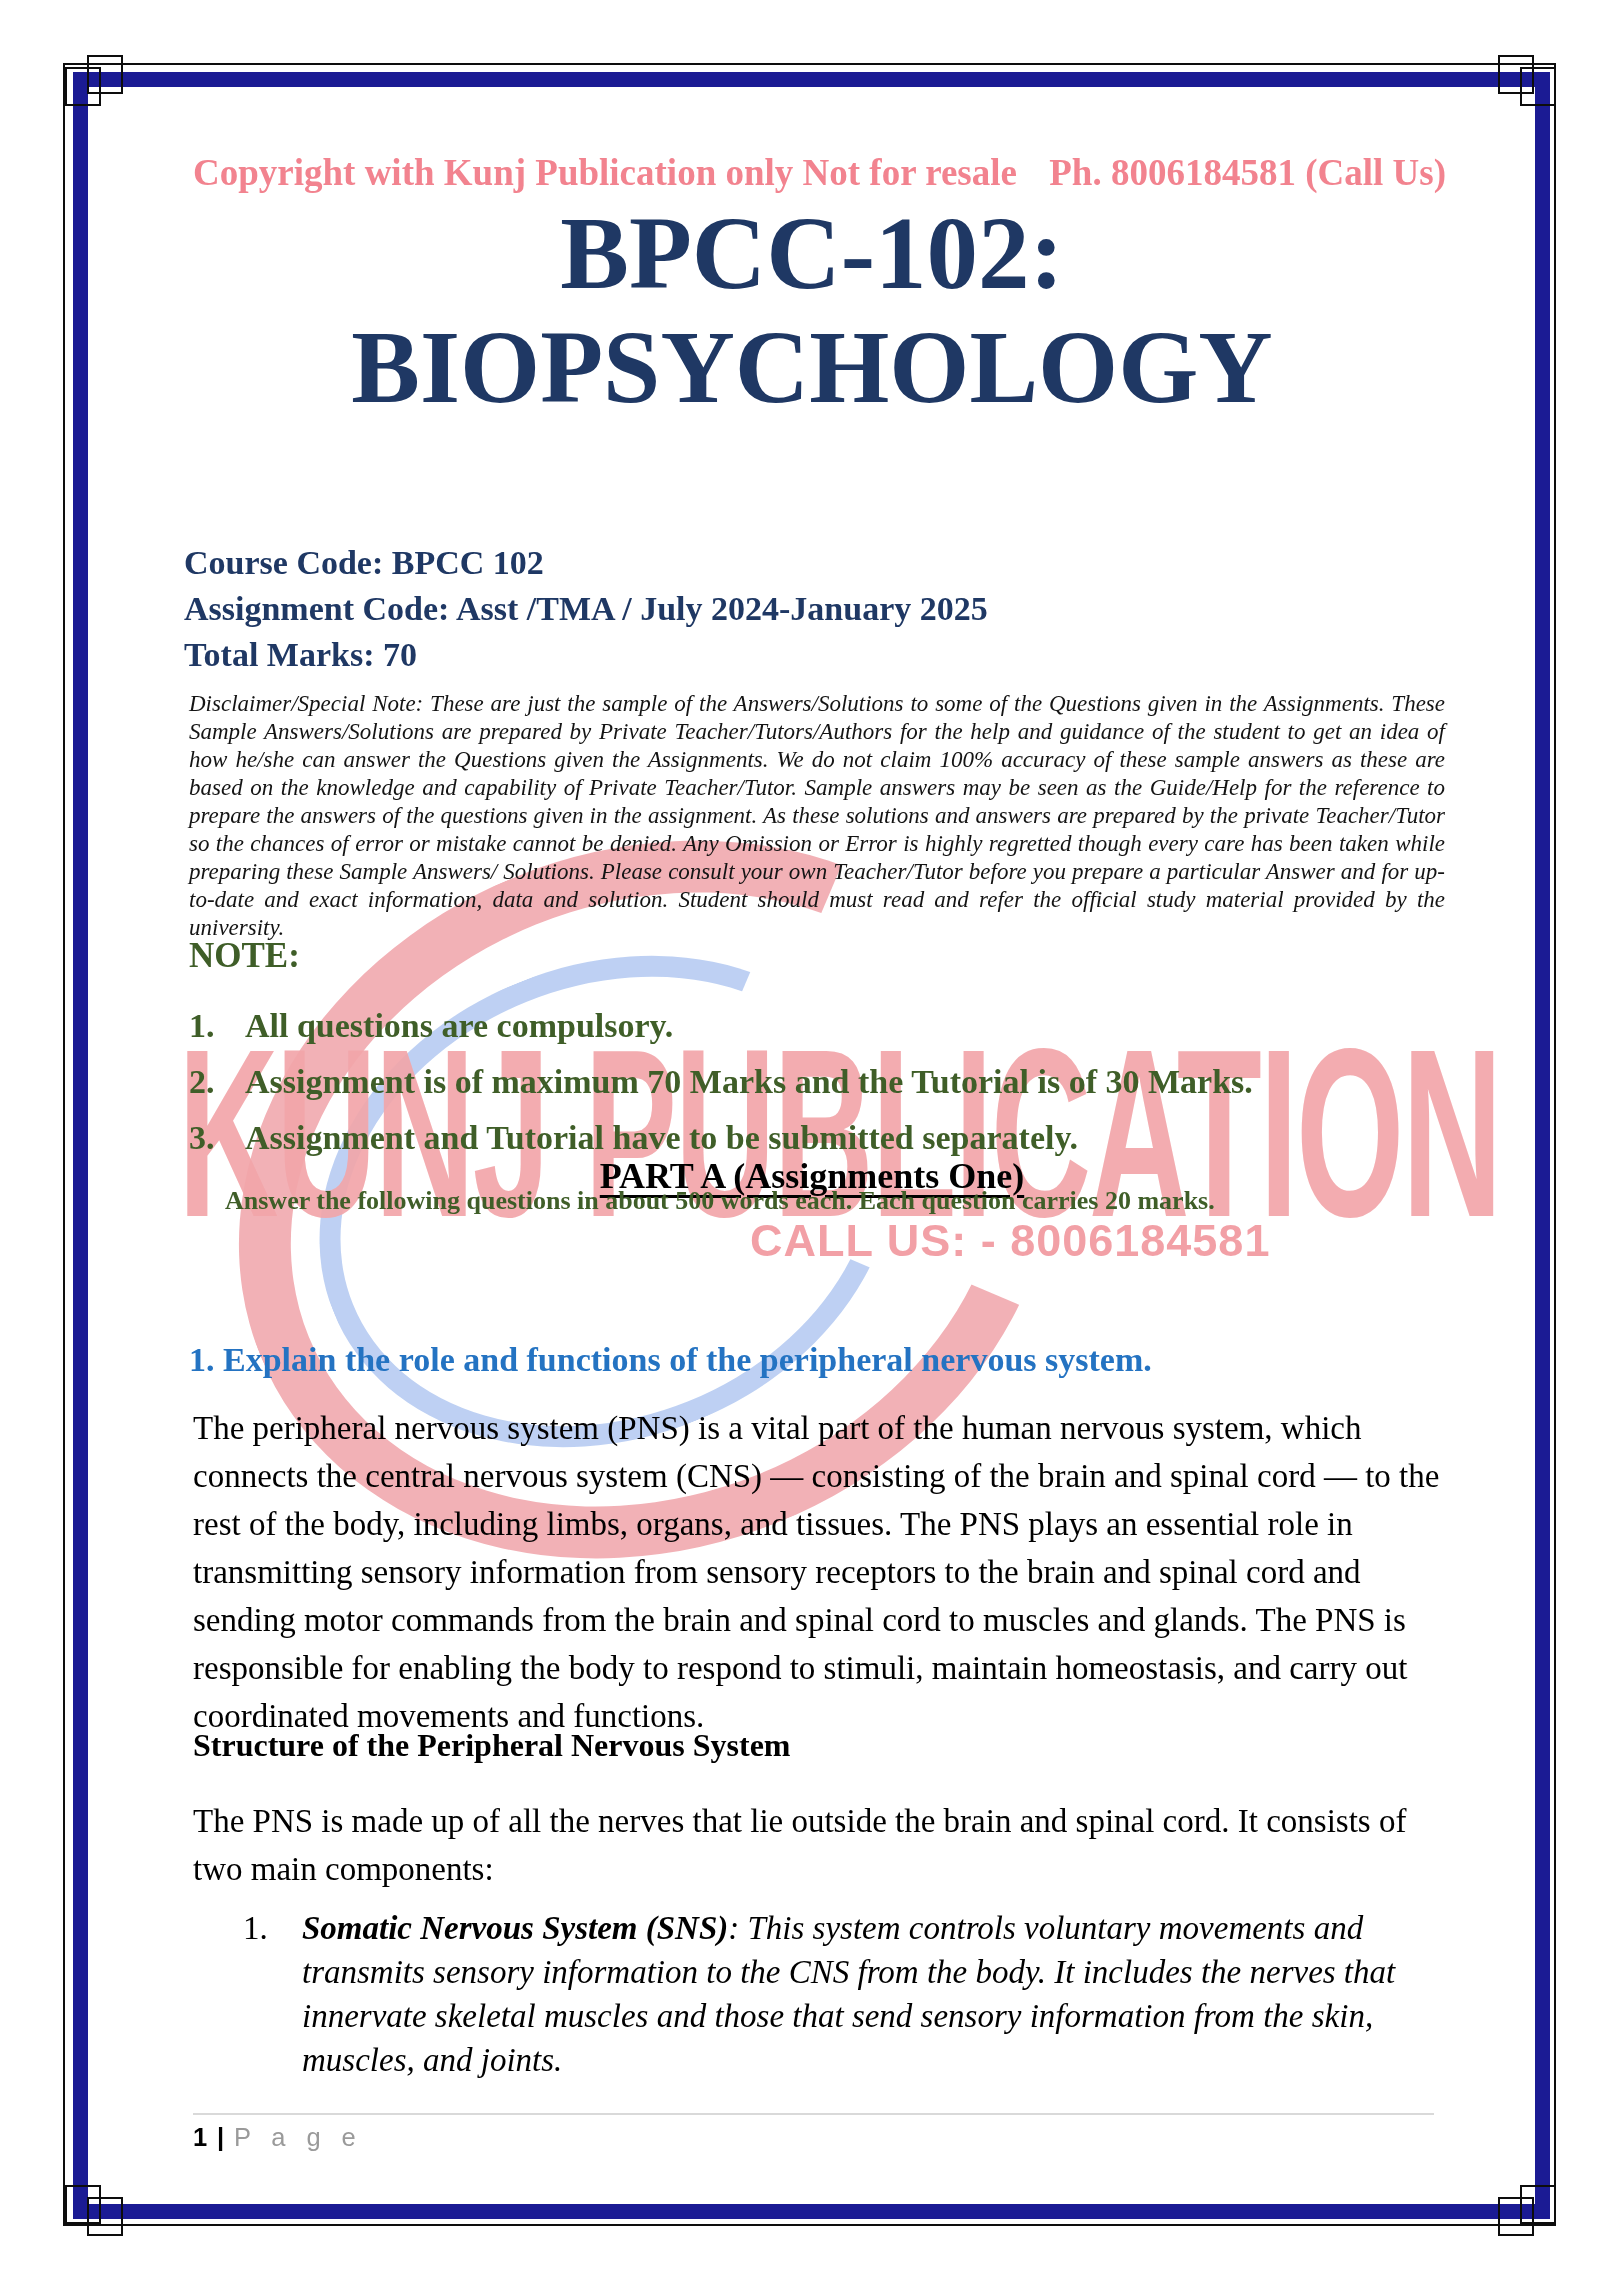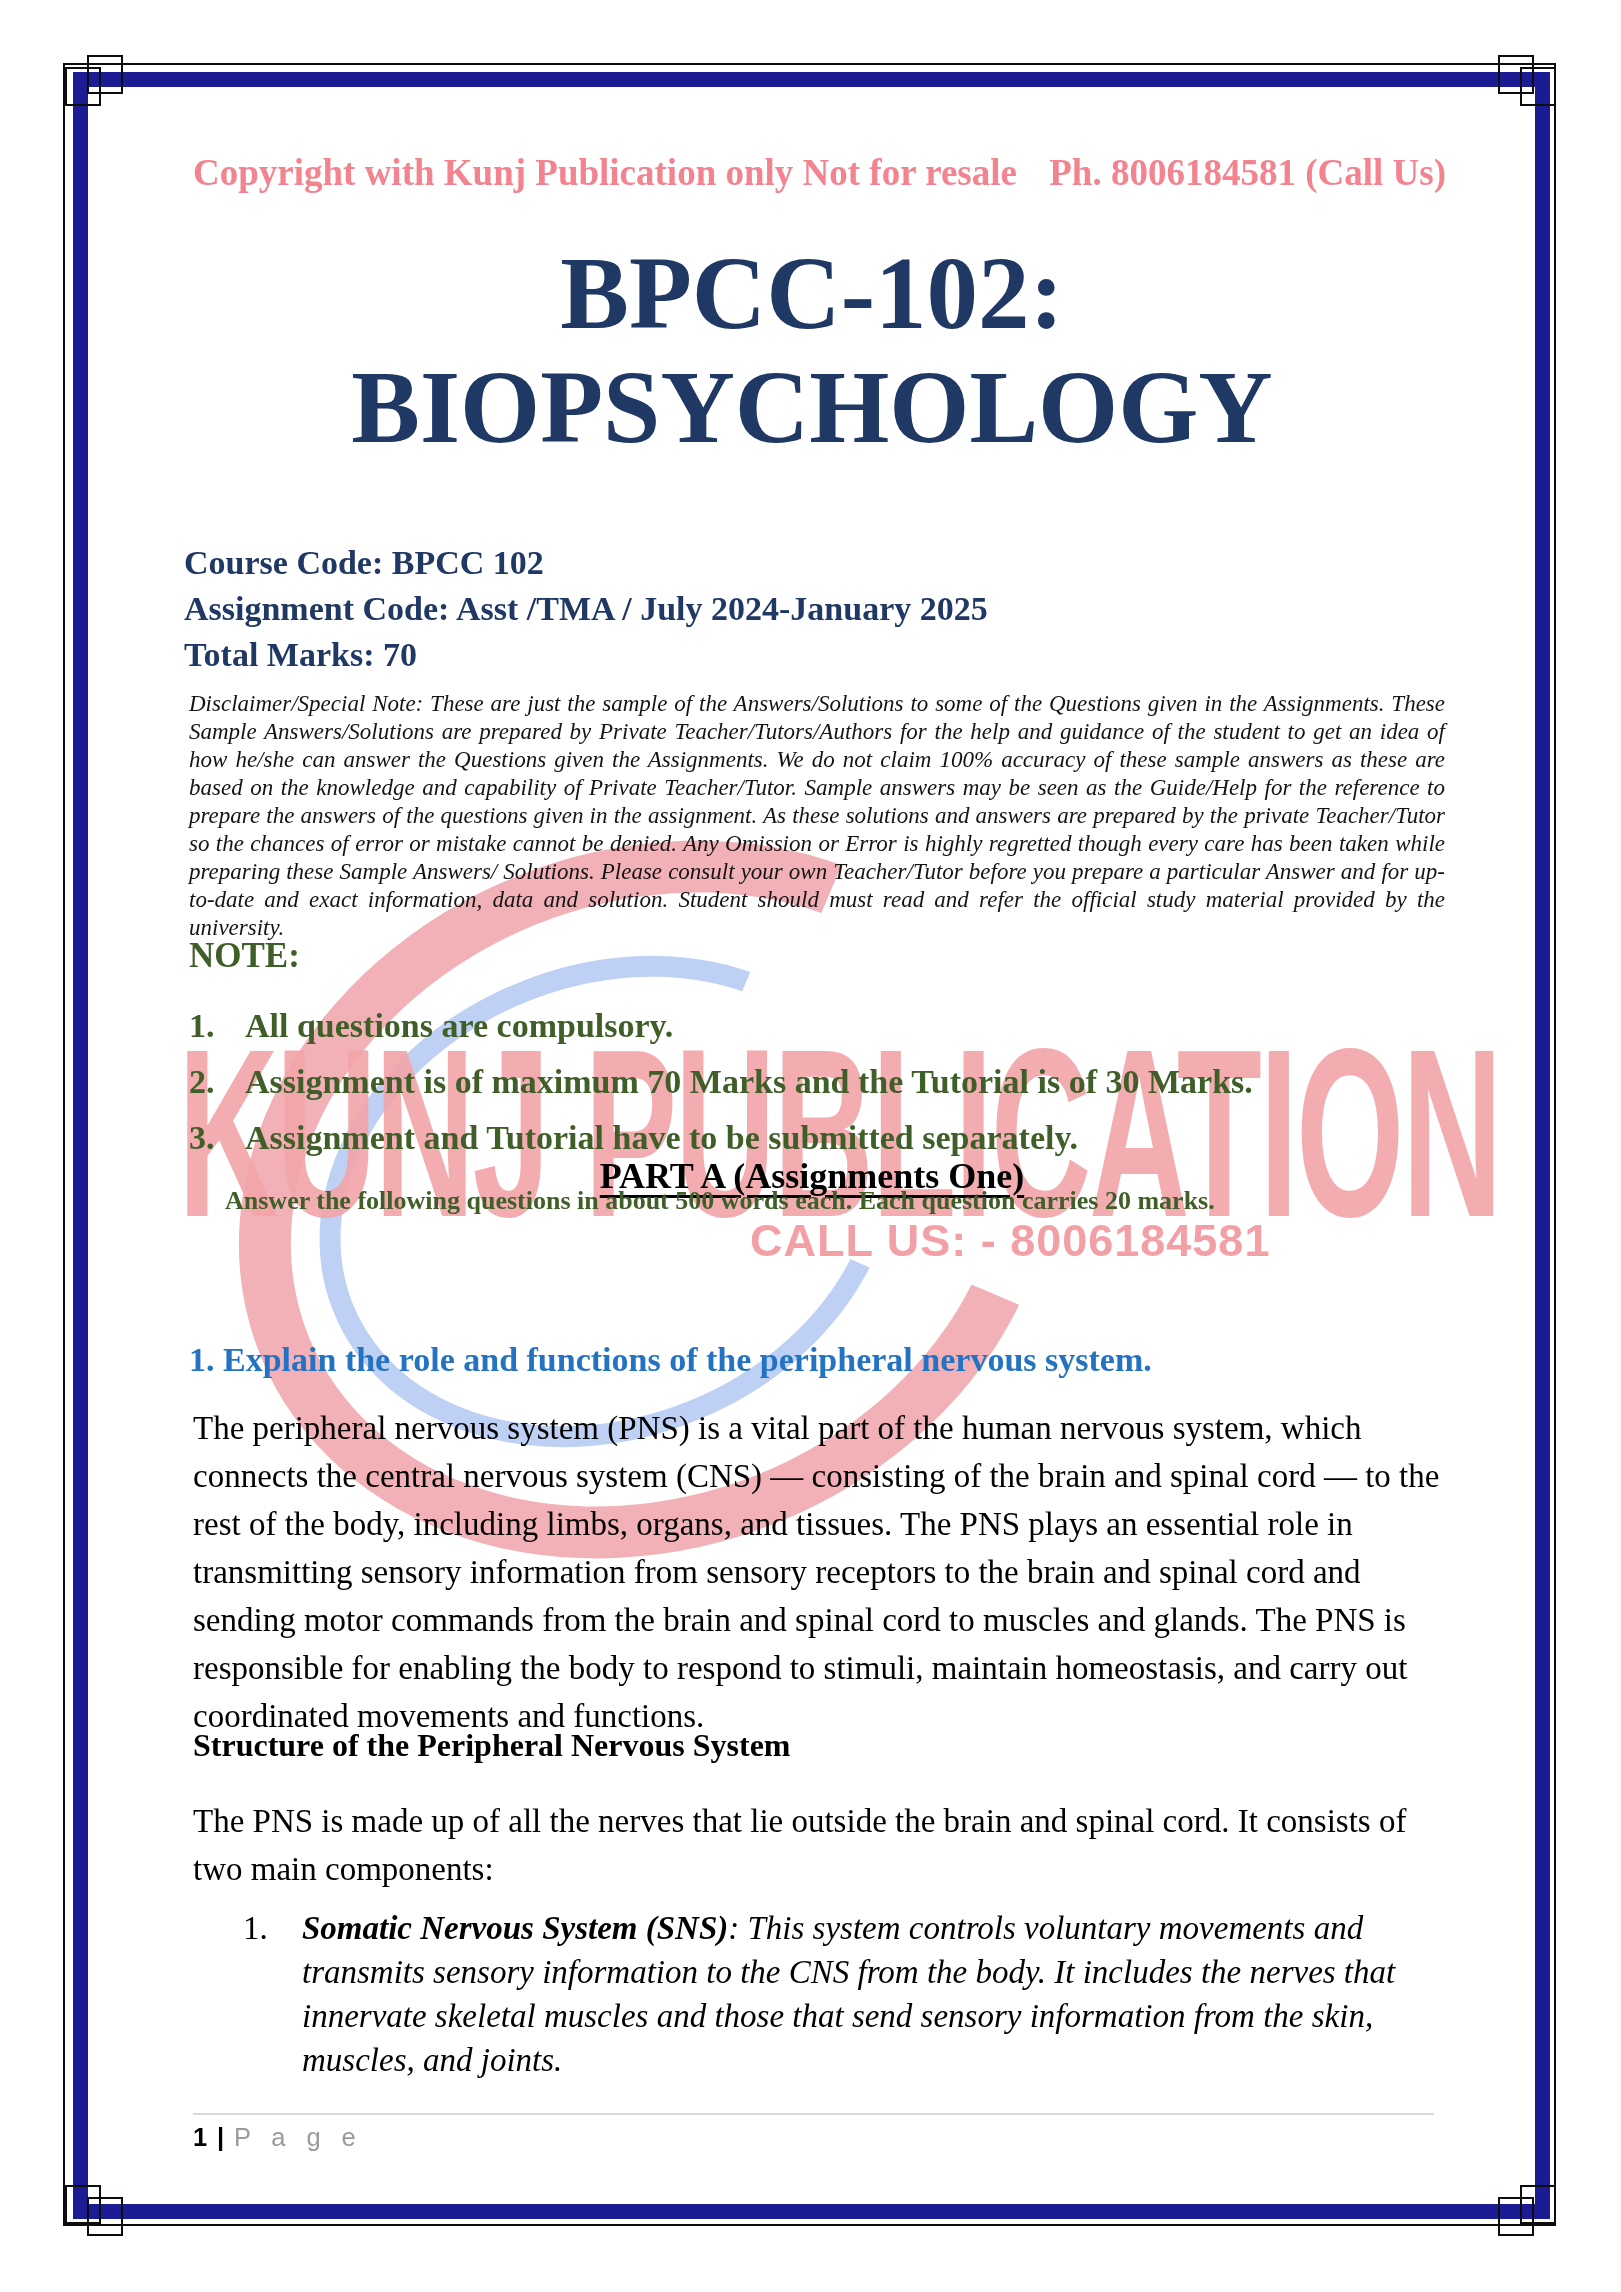--- a/index.html
+++ b/index.html
@@ -42,21 +42,21 @@
     transform:scaleX(0.58);transform-origin:left top;white-space:nowrap;
     letter-spacing:-3.9px;opacity:.92;}
   .wm-call{left:750px;top:1215px;font-family:"Liberation Sans",sans-serif;
     font-weight:bold;font-size:45px;color:var(--callus_pink);letter-spacing:1px;
     white-space:nowrap;opacity:.95;}
   
   .content{position:absolute;left:0;top:0;width:100%;height:100%;z-index:2;}
   .copyright{position:absolute;left:193px;top:151px;width:1253px;display:flex;
     justify-content:space-between;font-weight:bold;font-size:37px;color:var(--pink_header);}
   .doc-title{position:absolute;left:184px;top:196px;width:1256px;text-align:center;
-    font-weight:bold;font-size:103px;line-height:114px;color:var(--navy_text);margin-top:40px;}
+    font-weight:bold;font-size:103px;line-height:114px;color:var(--navy_text);}
   .course{position:absolute;left:184px;top:540px;width:1259px;
     font-weight:bold;font-size:34px;line-height:46px;color:var(--navy_text);}
   .disclaimer{position:absolute;left:189px;top:690px;width:1256px;font-style:italic;
     font-size:23px;line-height:28px;text-align:justify;color:#141414;}
   .note-label{position:absolute;left:189px;top:936px;font-weight:bold;font-size:35px;
     color:var(--green_text);}
   .notes{position:absolute;left:189px;top:998px;width:1256px;font-weight:bold;
     font-size:34px;line-height:56px;color:var(--green_text);}
   .notes .row{display:flex;}
   .notes .num{width:56px;flex:0 0 56px;}

